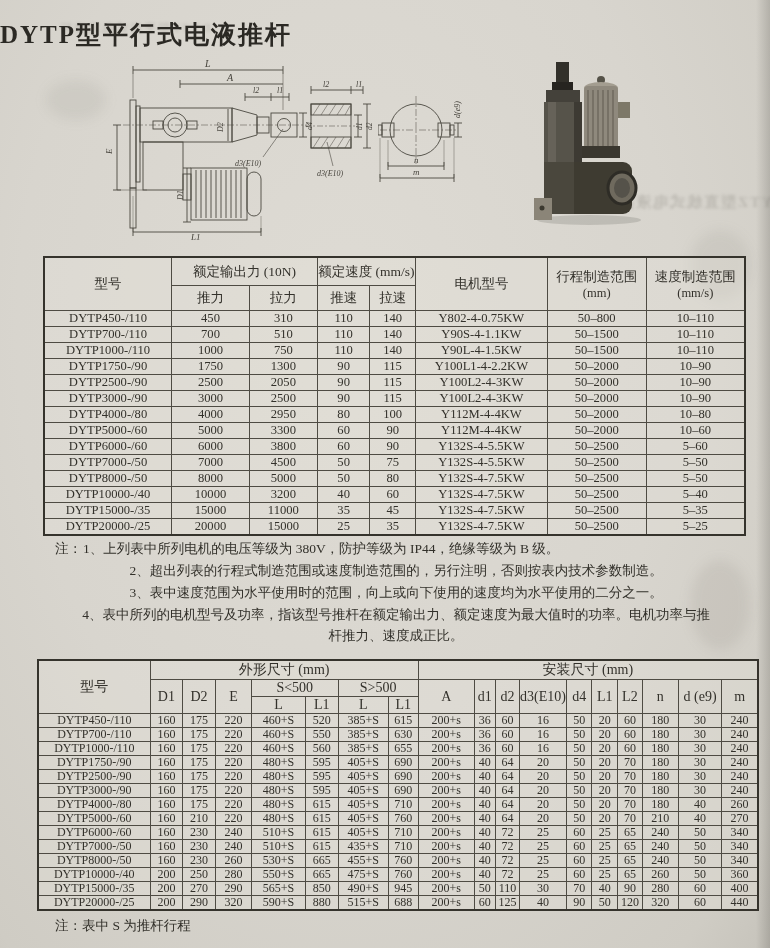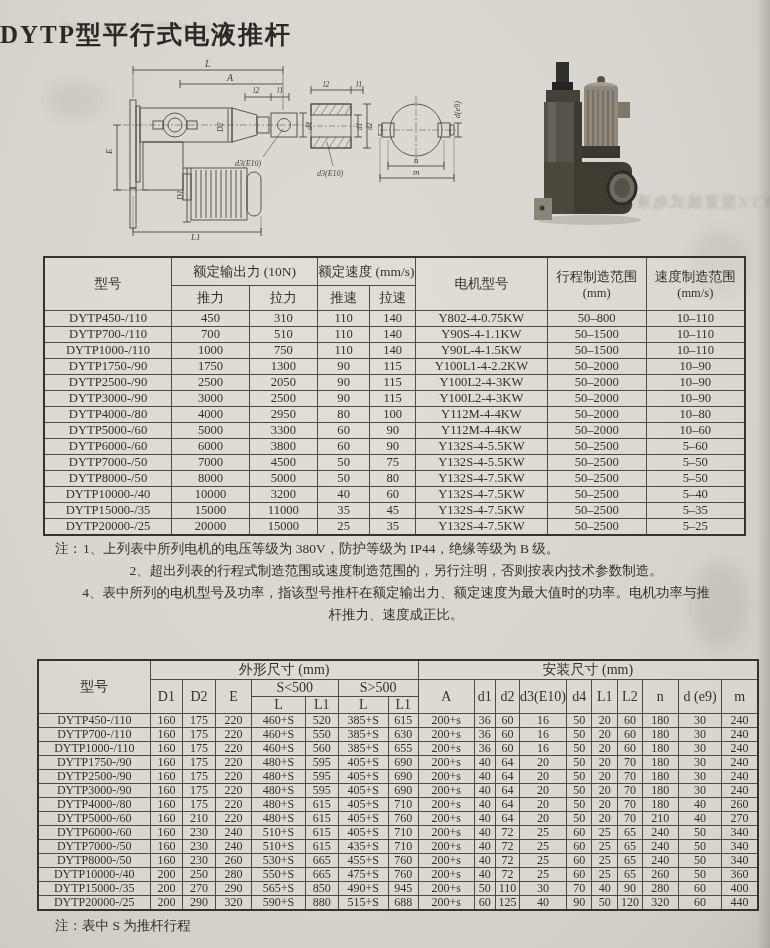--- a/index.html
+++ b/index.html
@@ -409,20 +409,21 @@
           <td>Y132S-4-7.5KW</td>
           <td>50–2500</td>
           <td>5–25</td>
         </tr>
       </tbody>
   </table>
 
   <div class="notes">
     <div class="note-row"><span class="note-label">注：</span><span>1、上列表中所列电机的电压等级为 380V，防护等级为 IP44，绝缘等级为 B 级。</span></div>
     <div class="note-row ind">2、超出列表的行程式制造范围或速度制造范围的，另行注明，否则按表内技术参数制造。</div>
+    <div class="note-row ind">3、表中速度范围为水平使用时的范围，向上或向下使用的速度均为水平使用的二分之一。</div>
     <div class="note-row ind">4、表中所列的电机型号及功率，指该型号推杆在额定输出力、额定速度为最大值时的功率。电机功率与推杆推力、速度成正比。</div>
   </div>
 
 
   <table class="t2">
     <colgroup>
       <col style="width:15.8%">
         <col style="width:4.6%">
         <col style="width:4.6%">
         <col style="width:5.1%">

